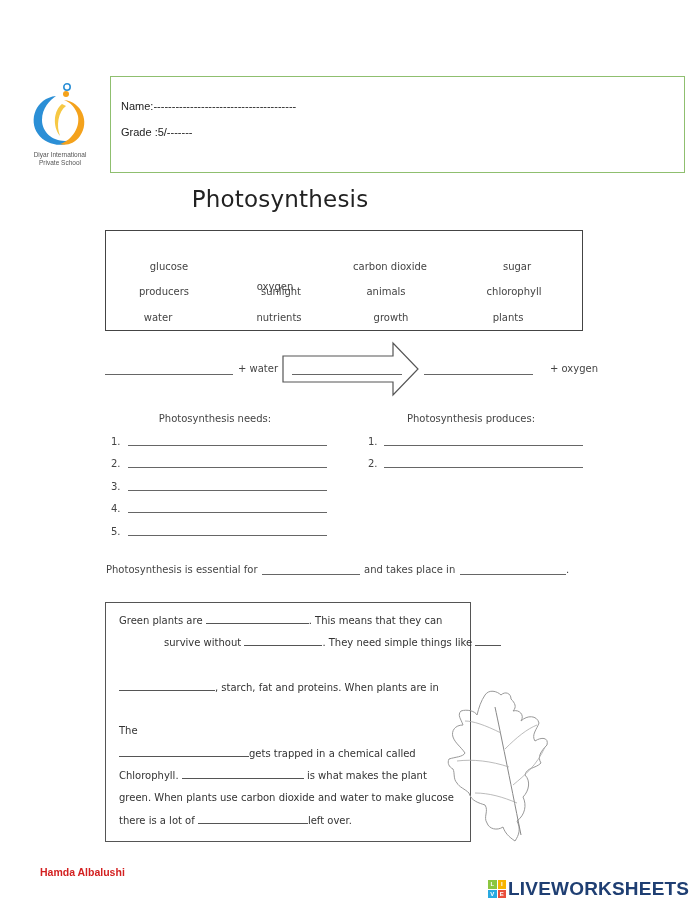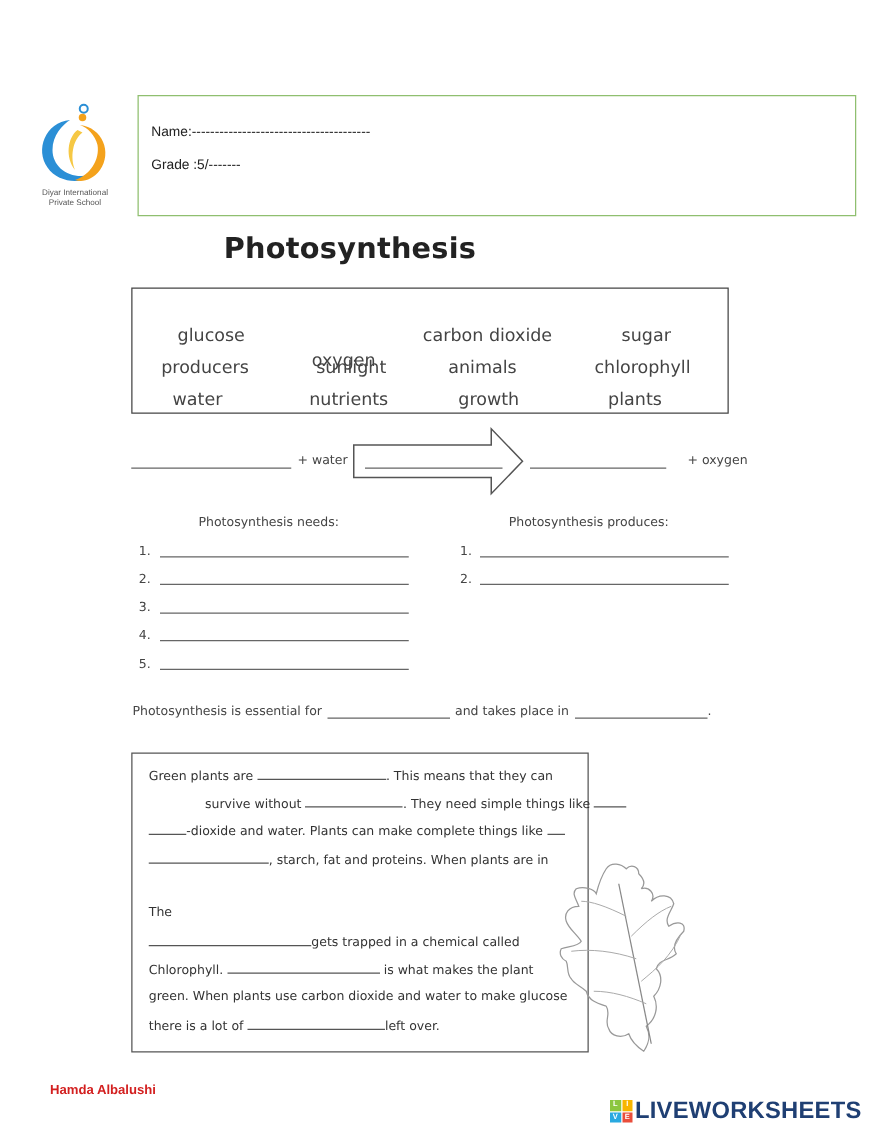--- a/index.html
+++ b/index.html
@@ -8,26 +8,26 @@
   .abs { position: absolute; }
 
   
   .logo { left: 26px; top: 82px; width: 70px; height: 90px; }
   .logo-caption { left: 22px; top: 151px; width: 76px; text-align: center; font-family: "Liberation Sans", sans-serif; font-size: 6.5px; line-height: 8px; color: #555; }
 
   
   .header-box { left: 110px; top: 76px; width: 575px; height: 97px; border: 1.5px solid #8fbf6f; }
   .hdr-line { position: absolute; left: 10px; font-family: "Liberation Sans", sans-serif; font-size: 11px; color: #222; }
 
-  .title { left: 0; width: 560px; top: 186px; text-align: center; font-family: "DejaVu Sans", sans-serif; font-weight: bold; font-size: 23px; color: #222; letter-spacing: 0.2px; }
+  .title { left: 0; width: 560px; top: 186px; text-align: center; font-family: "DejaVu Sans", sans-serif; font-weight: normal; font-size: 23px; color: #222; letter-spacing: 0.2px; }
 
   
   .wordbank { left: 105px; top: 230px; width: 478px; height: 101px; border: 1.5px solid #444; }
   .wb-title { position: absolute; top: 5px; left: 0; width: 100%; text-align: center; font-size: 11.5px; color: #222; }
-  .wb-word { position: absolute; font-size: 14px; color: #444; text-align: center; width: 110px; }
+  .wb-word { position: absolute; font-size: 10px; color: #444; text-align: center; width: 110px; }
 
   
   .line { position: absolute; border-bottom: 1px solid #666; height: 0; }
   .txt { position: absolute; font-size: 10px; color: #444; white-space: nowrap; }
 
   .section-h { position: absolute; font-size: 10px; color: #444; text-align: center; }
 
   
   .para-box { left: 105px; top: 602px; width: 366px; height: 240px; border: 1.5px solid #555; }
   .pline { position: absolute; left: 13px; font-size: 10px; color: #333; white-space: nowrap; }
@@ -117,24 +117,20 @@
 <div class="abs para-box">
   <div class="pline" style="top:11px;">
     <span>Green plants are</span>
     <span class="blank" style="width:103px;"></span><span>. This means that they can</span>
   </div>
   <div class="pline" style="top:33px;margin-left:45px;">
     <span>survive without</span>
     <span class="blank" style="width:78px;"></span><span>. They need simple things like</span>
     <span class="blank" style="width:26px;"></span>
   </div>
-  <div class="pline" style="top:55px;">
-    <span class="blank" style="width:30px;"></span><span>-dioxide and water. Plants can make complete things like</span>
-    <span class="blank" style="width:14px;"></span>
-  </div>
   <div class="pline" style="top:78px;">
     <span class="blank" style="width:96px;"></span><span>, starch, fat and proteins. When plants are in</span>
   </div>
   <div class="pline" style="top:122px;">
     <span>The</span>
   </div>
   <div class="pline" style="top:166px;">
     <span>Chlorophyll.</span>
     <span class="blank" style="width:122px;"></span>
     <span>is what makes the plant</span>

